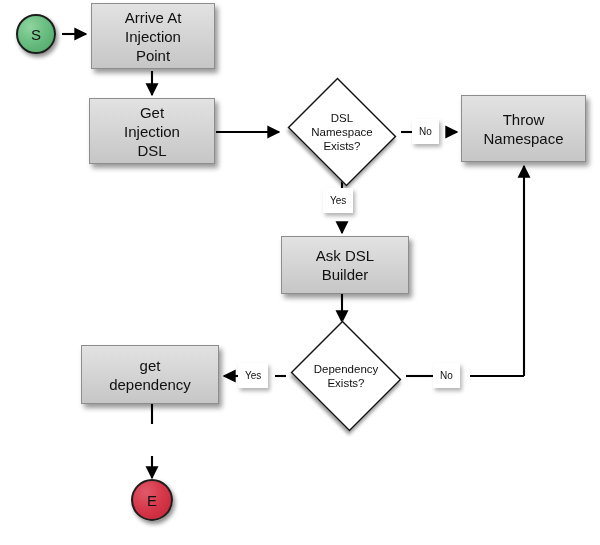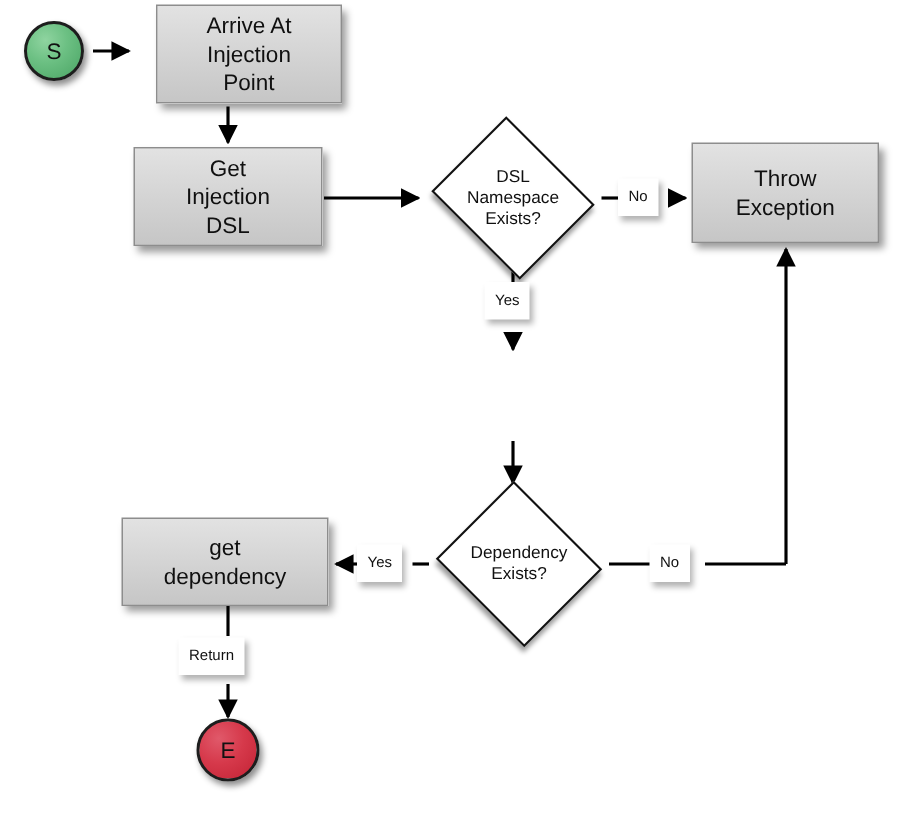--- a/index.html
+++ b/index.html
@@ -149,44 +149,48 @@
 
       <line x1="152" y1="404" x2="152" y2="424"></line>
       <line x1="152" y1="456" x2="152" y2="478" marker-end="url(#arrow)"></line>
     </g>
   </svg>
 
   <div class="terminal start" style="left:16px; top:14px; width:40px; height:40px;">
     <span>S</span>
   </div>
 
-  <div class="node-box" style="left:104px; top:3px; width:124px; height:66px;">
+  <div class="node-box" style="left:91px; top:3px; width:124px; height:66px;">
     <span class="node-label">Arrive At
 Injection
 Point</span>
   </div>
 
   <div class="node-box" style="left:89px; top:98px; width:126px; height:66px;">
     <span class="node-label">Get
 Injection
 DSL</span>
   </div>
 
   <div class="diamond-wrap" style="left:283px; top:82px; width:118px; height:100px;">
     <div class="diamond-shape"></div>
     <span class="node-label">DSL
 Namespace
 Exists?</span>
   </div>
 
   <div class="node-box" style="left:461px; top:95px; width:125px; height:67px;">
     <span class="node-label">Throw
-Exception</span>
-  </div>
-
+Namespace</span>
+  </div>
+
+  <div class="node-box" style="left:281px; top:236px; width:128px; height:58px;">
+    <span class="node-label">Ask DSL
+Builder</span>
+  </div>
 
   <div class="diamond-wrap" style="left:287px; top:324px; width:118px; height:104px;">
     <div class="diamond-shape"></div>
     <span class="node-label">Dependency
 Exists?</span>
   </div>
 
   <div class="node-box" style="left:81px; top:345px; width:138px; height:59px;">
     <span class="node-label">get
 dependency</span>
@@ -205,17 +209,14 @@
   </div>
 
   <div class="edge-label" style="left:238px; top:363px;">
     <span>Yes</span>
   </div>
 
   <div class="edge-label" style="left:433px; top:363px;">
     <span>No</span>
   </div>
 
-  <div class="edge-label" style="left:119px; top:425px;">
-    <span>Return</span>
-  </div>
 
 </div>
 
 </body></html>

